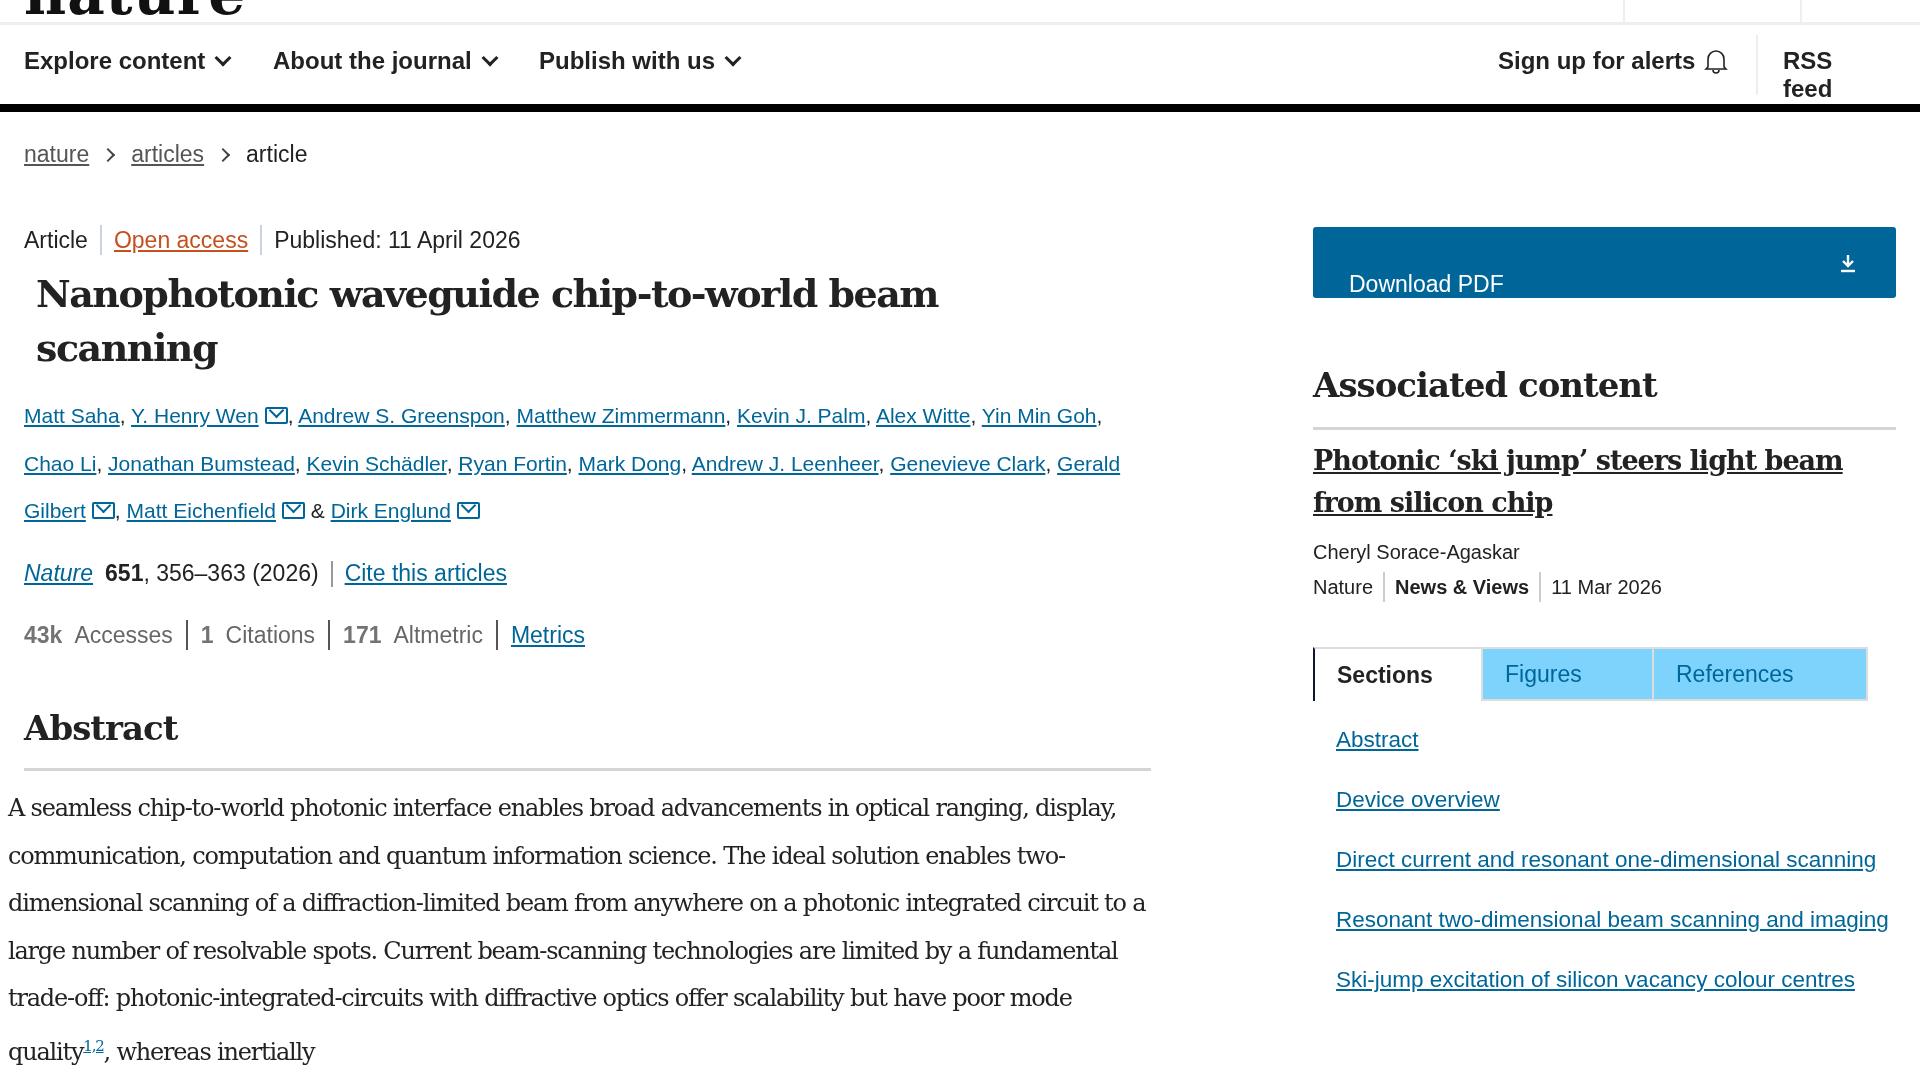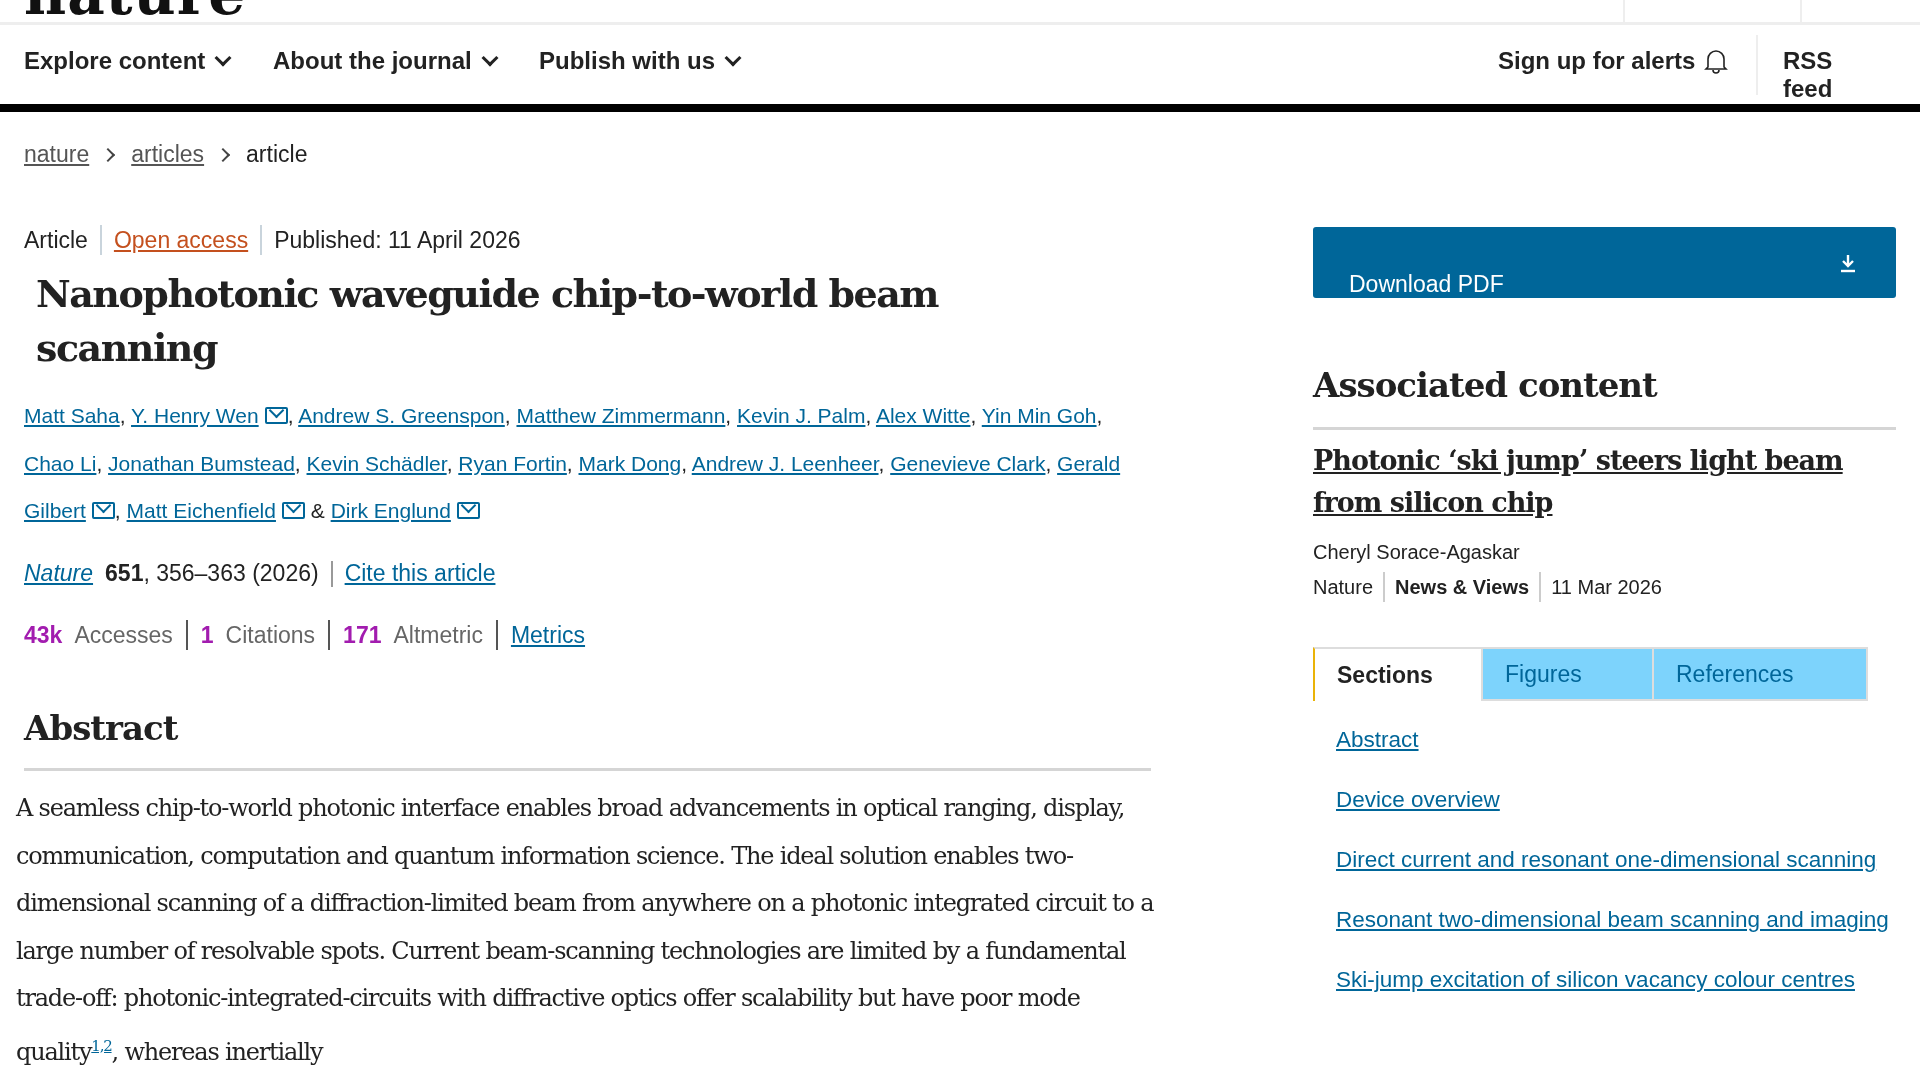--- a/index.html
+++ b/index.html
@@ -34,42 +34,42 @@
   .title { left:24px; top:255px; width:960px; font-family:"DejaVu Serif", serif; font-weight:bold; font-size:38px; line-height:54px; color:#222; letter-spacing:-1.5px; margin:12px; }
 
   .authors { left:24px; top:392px; width:1125px; font-size:21px; line-height:47.5px; color:#222; }
   .authors a { color:#006699; }
   .mail { display:inline-block; width:19px; height:13px; border:2px solid #006699; border-radius:2px; position:relative; vertical-align:-1px; margin-left:6px; }
   .mail:after { content:""; position:absolute; left:4px; top:-4px; width:9px; height:9px; border-right:2px solid #006699; border-bottom:2px solid #006699; transform:rotate(45deg); }
 
   .cite { left:24px; top:560px; font-size:23px; display:flex; align-items:center; }
   .cite .vsep { background:#999; height:26px; }
   .metrics { left:24px; top:620px; font-size:23px; display:flex; align-items:center; }
-  .metrics .num { font-weight:bold; color:#a21caf; margin-right:12px; }
+  .metrics .num { font-weight:bold; color:#737373; margin-right:12px; }
   .metrics .lbl { color:#666; }
   .metrics .vsep { background:#555; height:30px; margin:0 13px; }
 
   .abs-h { left:24px; top:708px; font-family:"DejaVu Serif", serif; font-weight:bold; font-size:34px; color:#222; margin:0; letter-spacing:-1px; }
   .abs-rule { left:24px; top:768px; width:1127px; height:3px; background:#d5d5d5; }
-  .abs-body { left:16px; top:785px; width:1140px; font-family:"DejaVu Serif", serif; font-size:24px; line-height:47.5px; color:#222; letter-spacing:-1.2px; }
+  .abs-body { left:8px; top:785px; width:1140px; font-family:"DejaVu Serif", serif; font-size:24px; line-height:47.5px; color:#222; letter-spacing:-1.2px; }
   .abs-body sup { font-size:15px; color:#006699; text-decoration:underline; }
 
   
   .dl-btn { left:1313px; top:227px; width:583px; height:71px; background:#006699; border-radius:3px; color:#fff; font-size:23px; box-sizing:border-box; padding-left:36px; display:flex; align-items:flex-end; cursor:pointer; }
   .dl-icon { position:absolute; right:40px; top:26px; width:16px; height:20px; }
   .ac-h { left:1313px; top:365px; font-family:"DejaVu Serif", serif; font-weight:bold; font-size:34px; color:#222; margin:0; letter-spacing:-1px; }
   .ac-rule { left:1313px; top:427px; width:583px; height:3px; background:#d5d5d5; }
   .ac-link { left:1313px; top:440px; width:590px; font-family:"DejaVu Serif", serif; font-weight:bold; font-size:27px; line-height:42px; color:#222; text-decoration:underline; letter-spacing:-1px; }
   .ac-author { left:1313px; top:541px; font-size:20px; color:#222; }
   .ac-meta { left:1313px; top:572px; font-size:20px; display:flex; align-items:center; color:#222; }
   .ac-meta .vsep { background:#ccc; height:30px; margin:0 10px; }
 
   .tabs { left:1313px; top:647px; width:583px; height:54px; display:flex; }
   .tab { box-sizing:border-box; height:54px; font-size:23px; display:flex; align-items:center; padding-left:22px; cursor:pointer; }
-  .tab.active { width:168px; background:#fff; border-top:2px solid #ddd; border-left:2px solid #eab308; font-weight:bold; color:#222; }
+  .tab.active { width:168px; background:#fff; border-top:2px solid #ddd; border-left:2px solid #0f172a; font-weight:bold; color:#222; }
   .tab.inactive { background:#7dd3fc; border:2px solid #ddd; color:#006699; }
   .sec-list { left:1336px; top:720px; width:560px; }
   .sec-item { display:block; height:60px; line-height:40px; font-size:22.5px; color:#006699; text-decoration:underline; white-space:nowrap; overflow:hidden; text-overflow:ellipsis; width:555px; }
 </style>
 </head>
 <body>
 
 <div class="abs logo-strip">
   <div class="abs logo">nature</div>
   <div class="abs strip-div" style="left:1623px"></div>
@@ -121,21 +121,21 @@
 
 <h1 class="abs title">Nanophotonic waveguide chip-to-world beam scanning</h1>
 
 <div class="abs authors" id="authors"><a href="#">Matt Saha</a>, <a href="#">Y. Henry Wen</a><span class="mail"></span>, <a href="#">Andrew S. Greenspon</a>, <a href="#">Matthew Zimmermann</a>, <a href="#">Kevin J. Palm</a>, <a href="#">Alex Witte</a>, <a href="#">Yin Min Goh</a>, <a href="#">Chao Li</a>, <a href="#">Jonathan Bumstead</a>, <a href="#">Kevin Schädler</a>, <a href="#">Ryan Fortin</a>, <a href="#">Mark Dong</a>, <a href="#">Andrew J. Leenheer</a>, <a href="#">Genevieve Clark</a>, <a href="#">Gerald Gilbert</a><span class="mail"></span>, <a href="#">Matt Eichenfield</a><span class="mail"></span> &amp; <a href="#">Dirk Englund</a><span class="mail"></span></div>
 
 <div class="abs cite">
   <a href="#" style="font-style:italic">Nature</a>
   <b style="margin-left:12px">651</b>
   <span>, 356–363 (2026)</span>
   <span class="vsep"></span>
-  <a href="#">Cite this article</a>
+  <a href="#">Cite this articles</a>
 </div>
 
 <div class="abs metrics">
   <span class="num">43k</span>
   <span class="lbl">Accesses</span>
   <span class="vsep"></span>
   <span class="num">1</span>
   <span class="lbl">Citations</span>
   <span class="vsep"></span>
   <span class="num">171</span>

